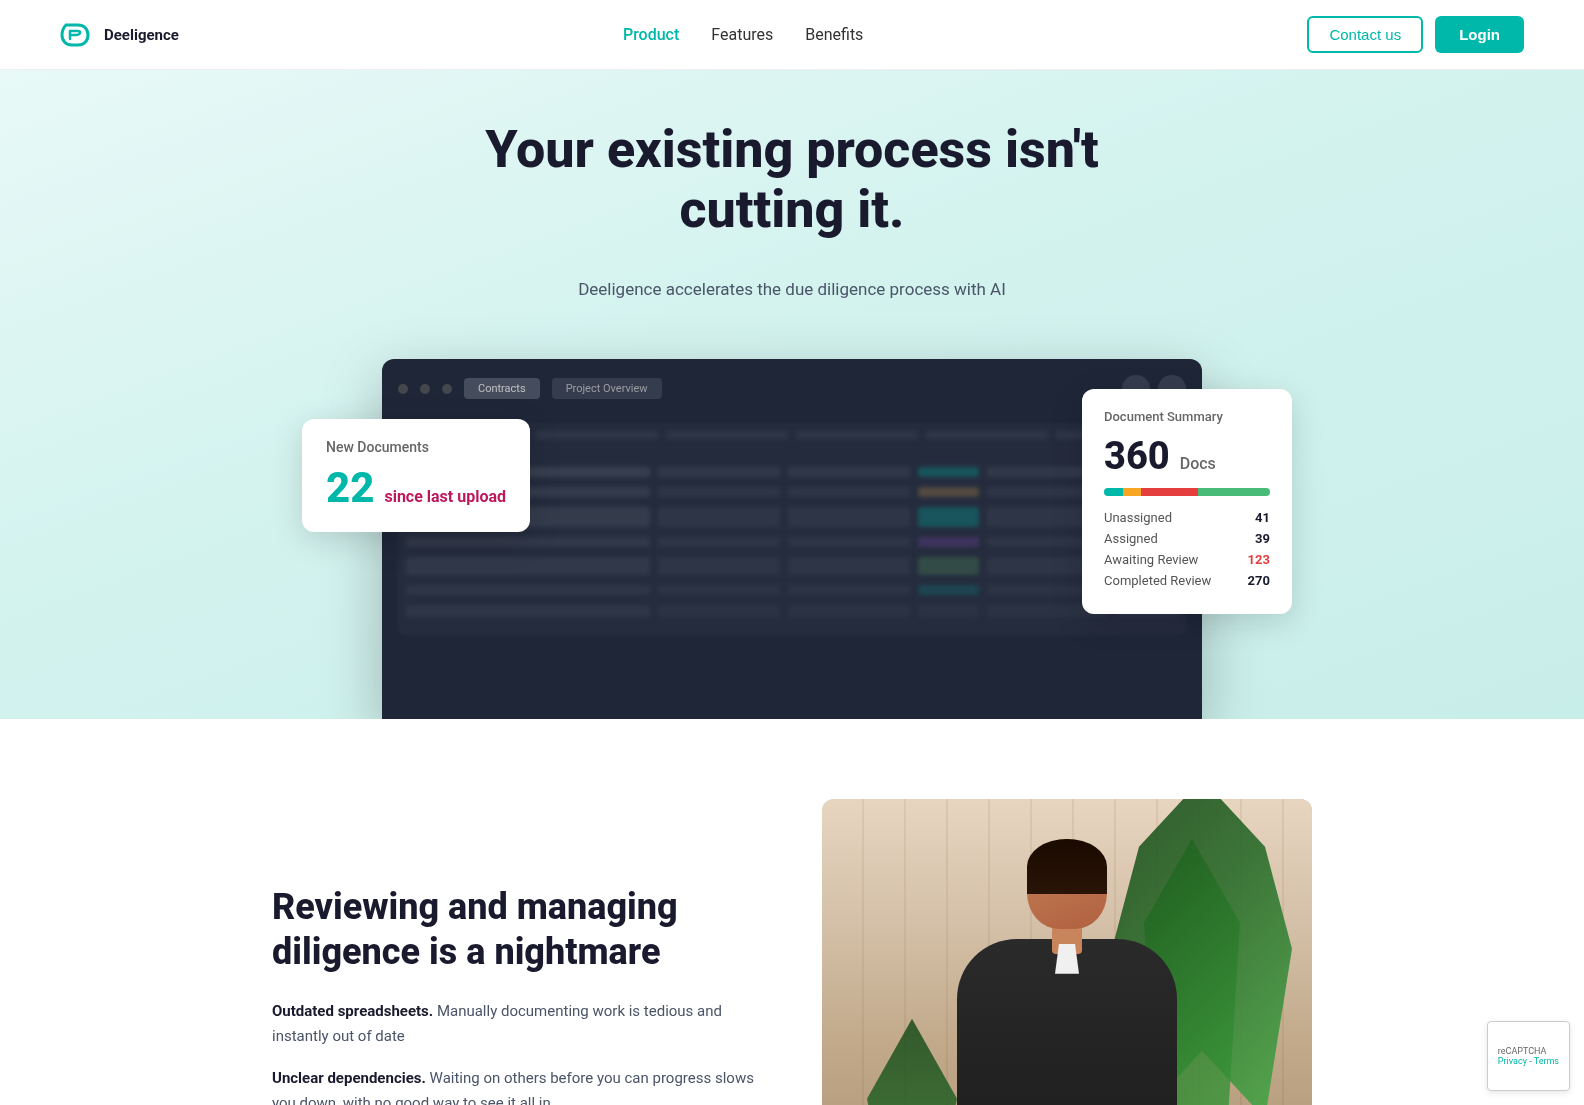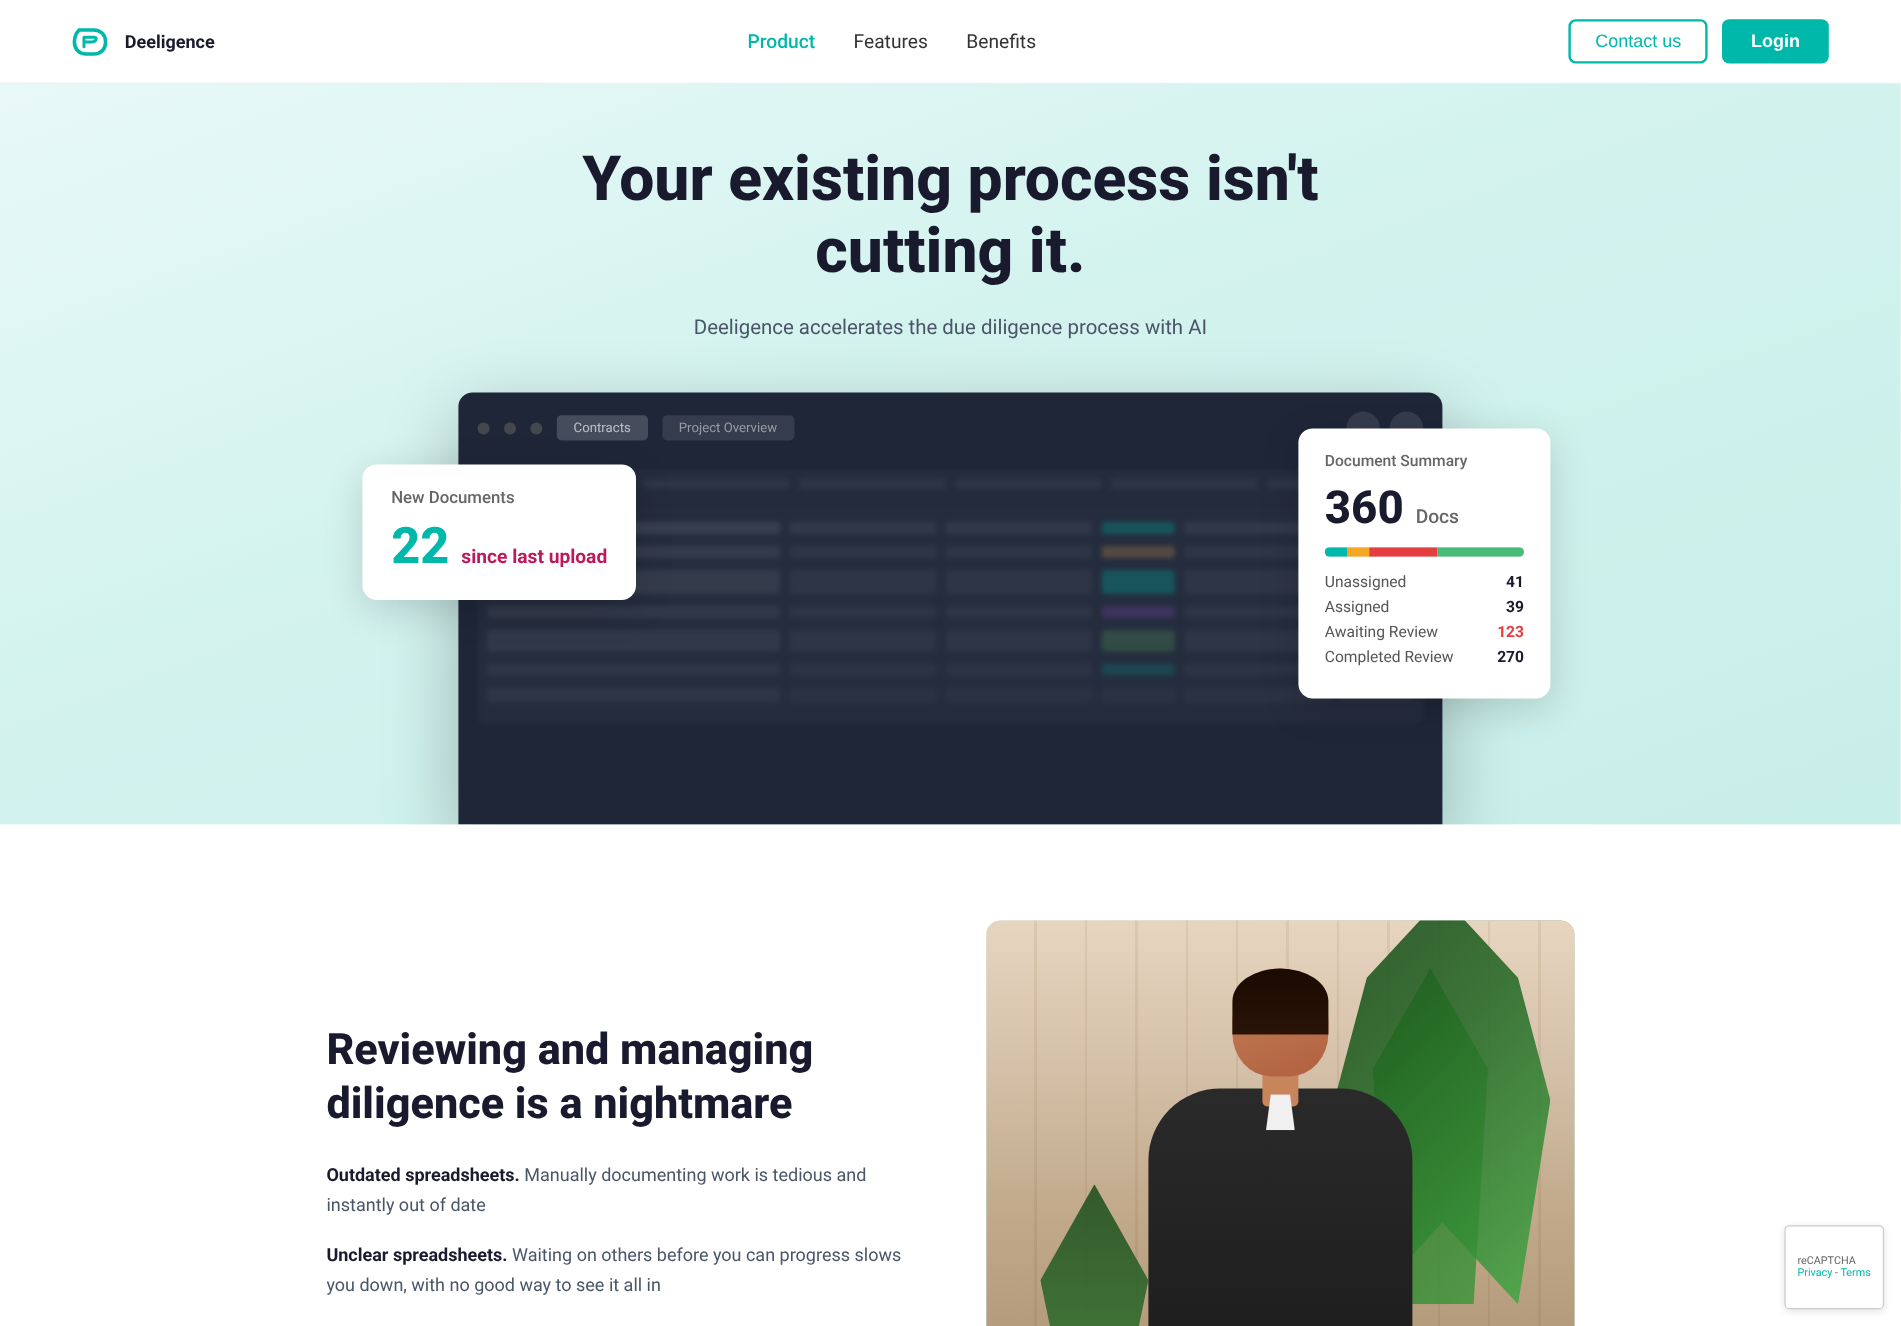--- a/index.html
+++ b/index.html
@@ -27,21 +27,21 @@
       border: none; background: #00b8a9; color: #fff;
       padding: 10px 24px; border-radius: 6px; font-size: 15px; cursor: pointer;
       font-weight: 600;
     }
 
     
     .hero {
       background: linear-gradient(160deg, #e8f9f7 0%, #d4f3ef 40%, #c8eee9 100%);
       min-height: 540px; display: flex; flex-direction: column;
       align-items: center; padding: 50px 20px 0;
-      overflow: hidden; position: relative;
+      overflow: hidden; position: relative; gap: 16px;
     }
     .hero-title {
       font-size: 52px; font-weight: 800; color: #1a1a2e;
       text-align: center; max-width: 780px; line-height: 1.15;
       margin-bottom: 20px;
     }
     .hero-subtitle {
       font-size: 17px; color: #4a5568; text-align: center;
       max-width: 520px; line-height: 1.6; margin-bottom: 40px;
     }
@@ -306,21 +306,21 @@
 
 <div style="max-width:1200px; margin: 0 auto; padding: 80px 80px;">
   <div class="section2" style="padding:0;">
     <div class="section2-text">
       <h2 class="section2-title">Reviewing and managing diligence is a nightmare</h2>
       <p class="section2-para">
         <strong>Outdated spreadsheets.</strong>
         <span> Manually documenting work is tedious and instantly out of date</span>
       </p>
       <p class="section2-para">
-        <strong>Unclear spreadsheets.</strong>
+        <strong>Unclear dependencies.</strong>
         <span> Waiting on others before you can progress slows you down, with no good way to see it all in</span>
       </p>
     </div>
     <div class="section2-image">
 
       <div style="width:100%;height:420px;position:relative;overflow:hidden;">
 
         <div style="position:absolute;inset:0;background:linear-gradient(180deg,#e8d5c0 0%,#d4c0a8 30%,#c0a888 60%,#a89070 100%);"></div>
 
         <div style="position:absolute;inset:0;background:repeating-linear-gradient(90deg,transparent,transparent 40px,rgba(120,80,40,0.1) 40px,rgba(120,80,40,0.1) 42px);"></div>

